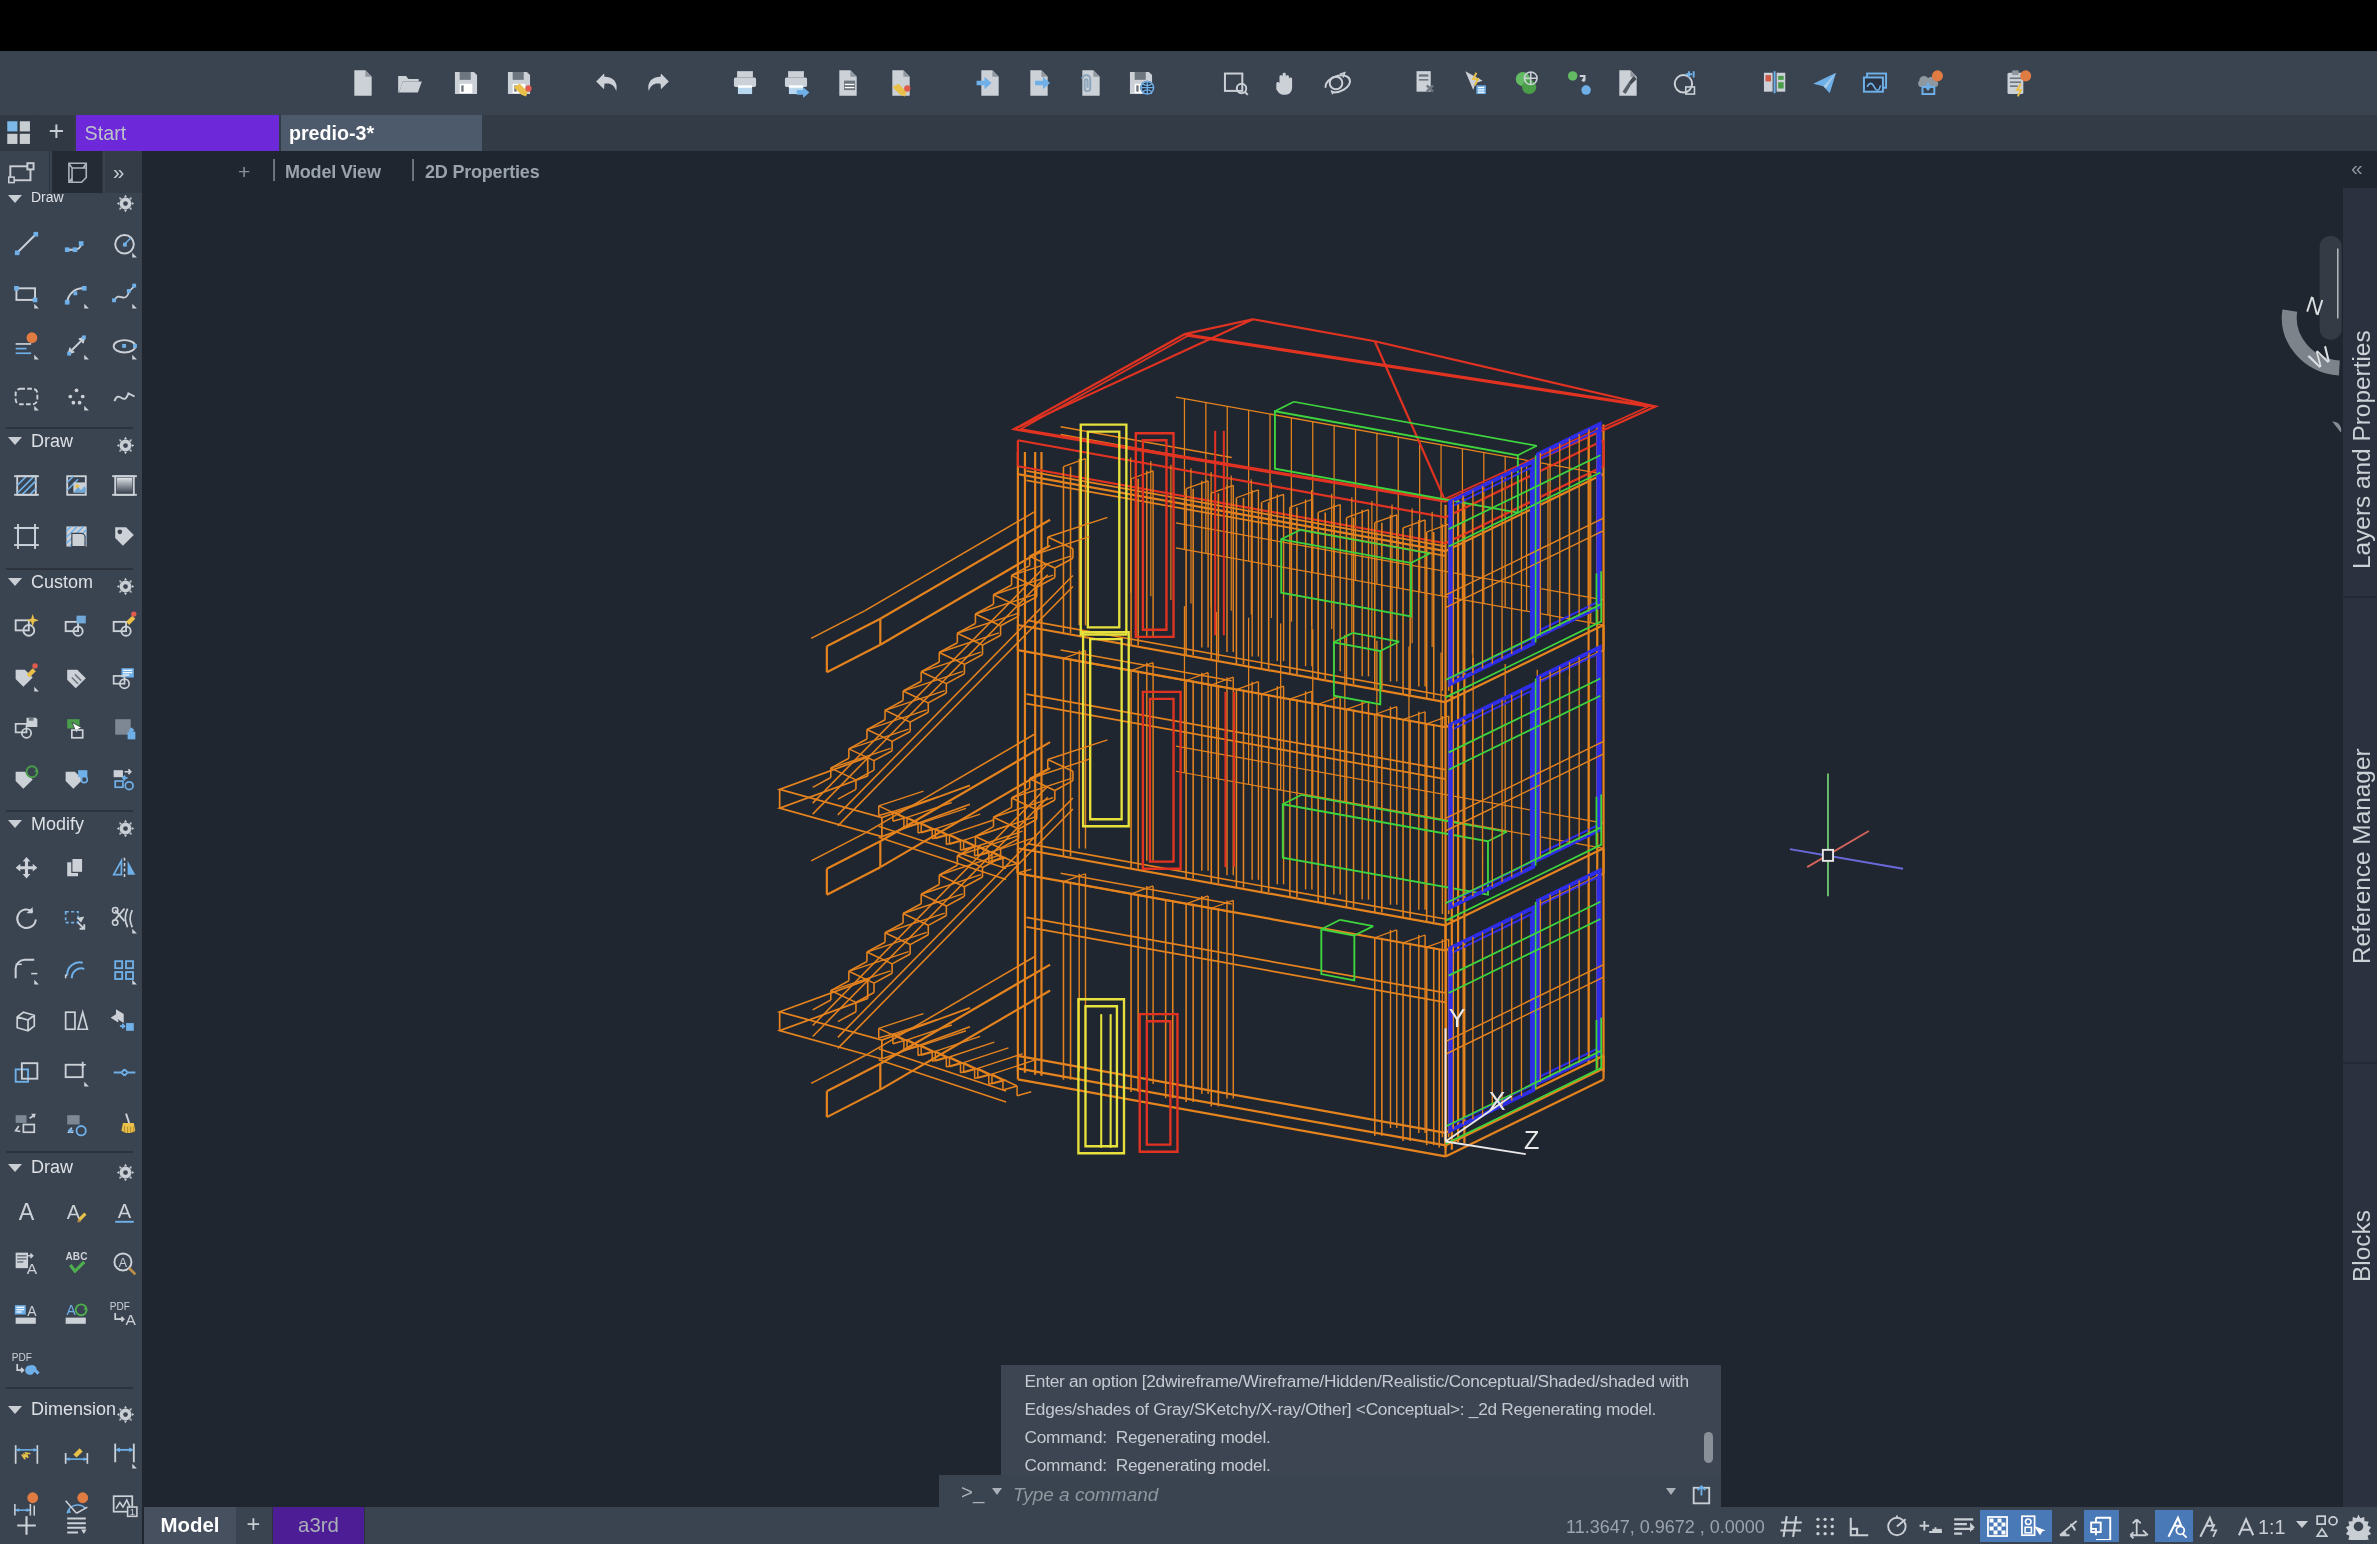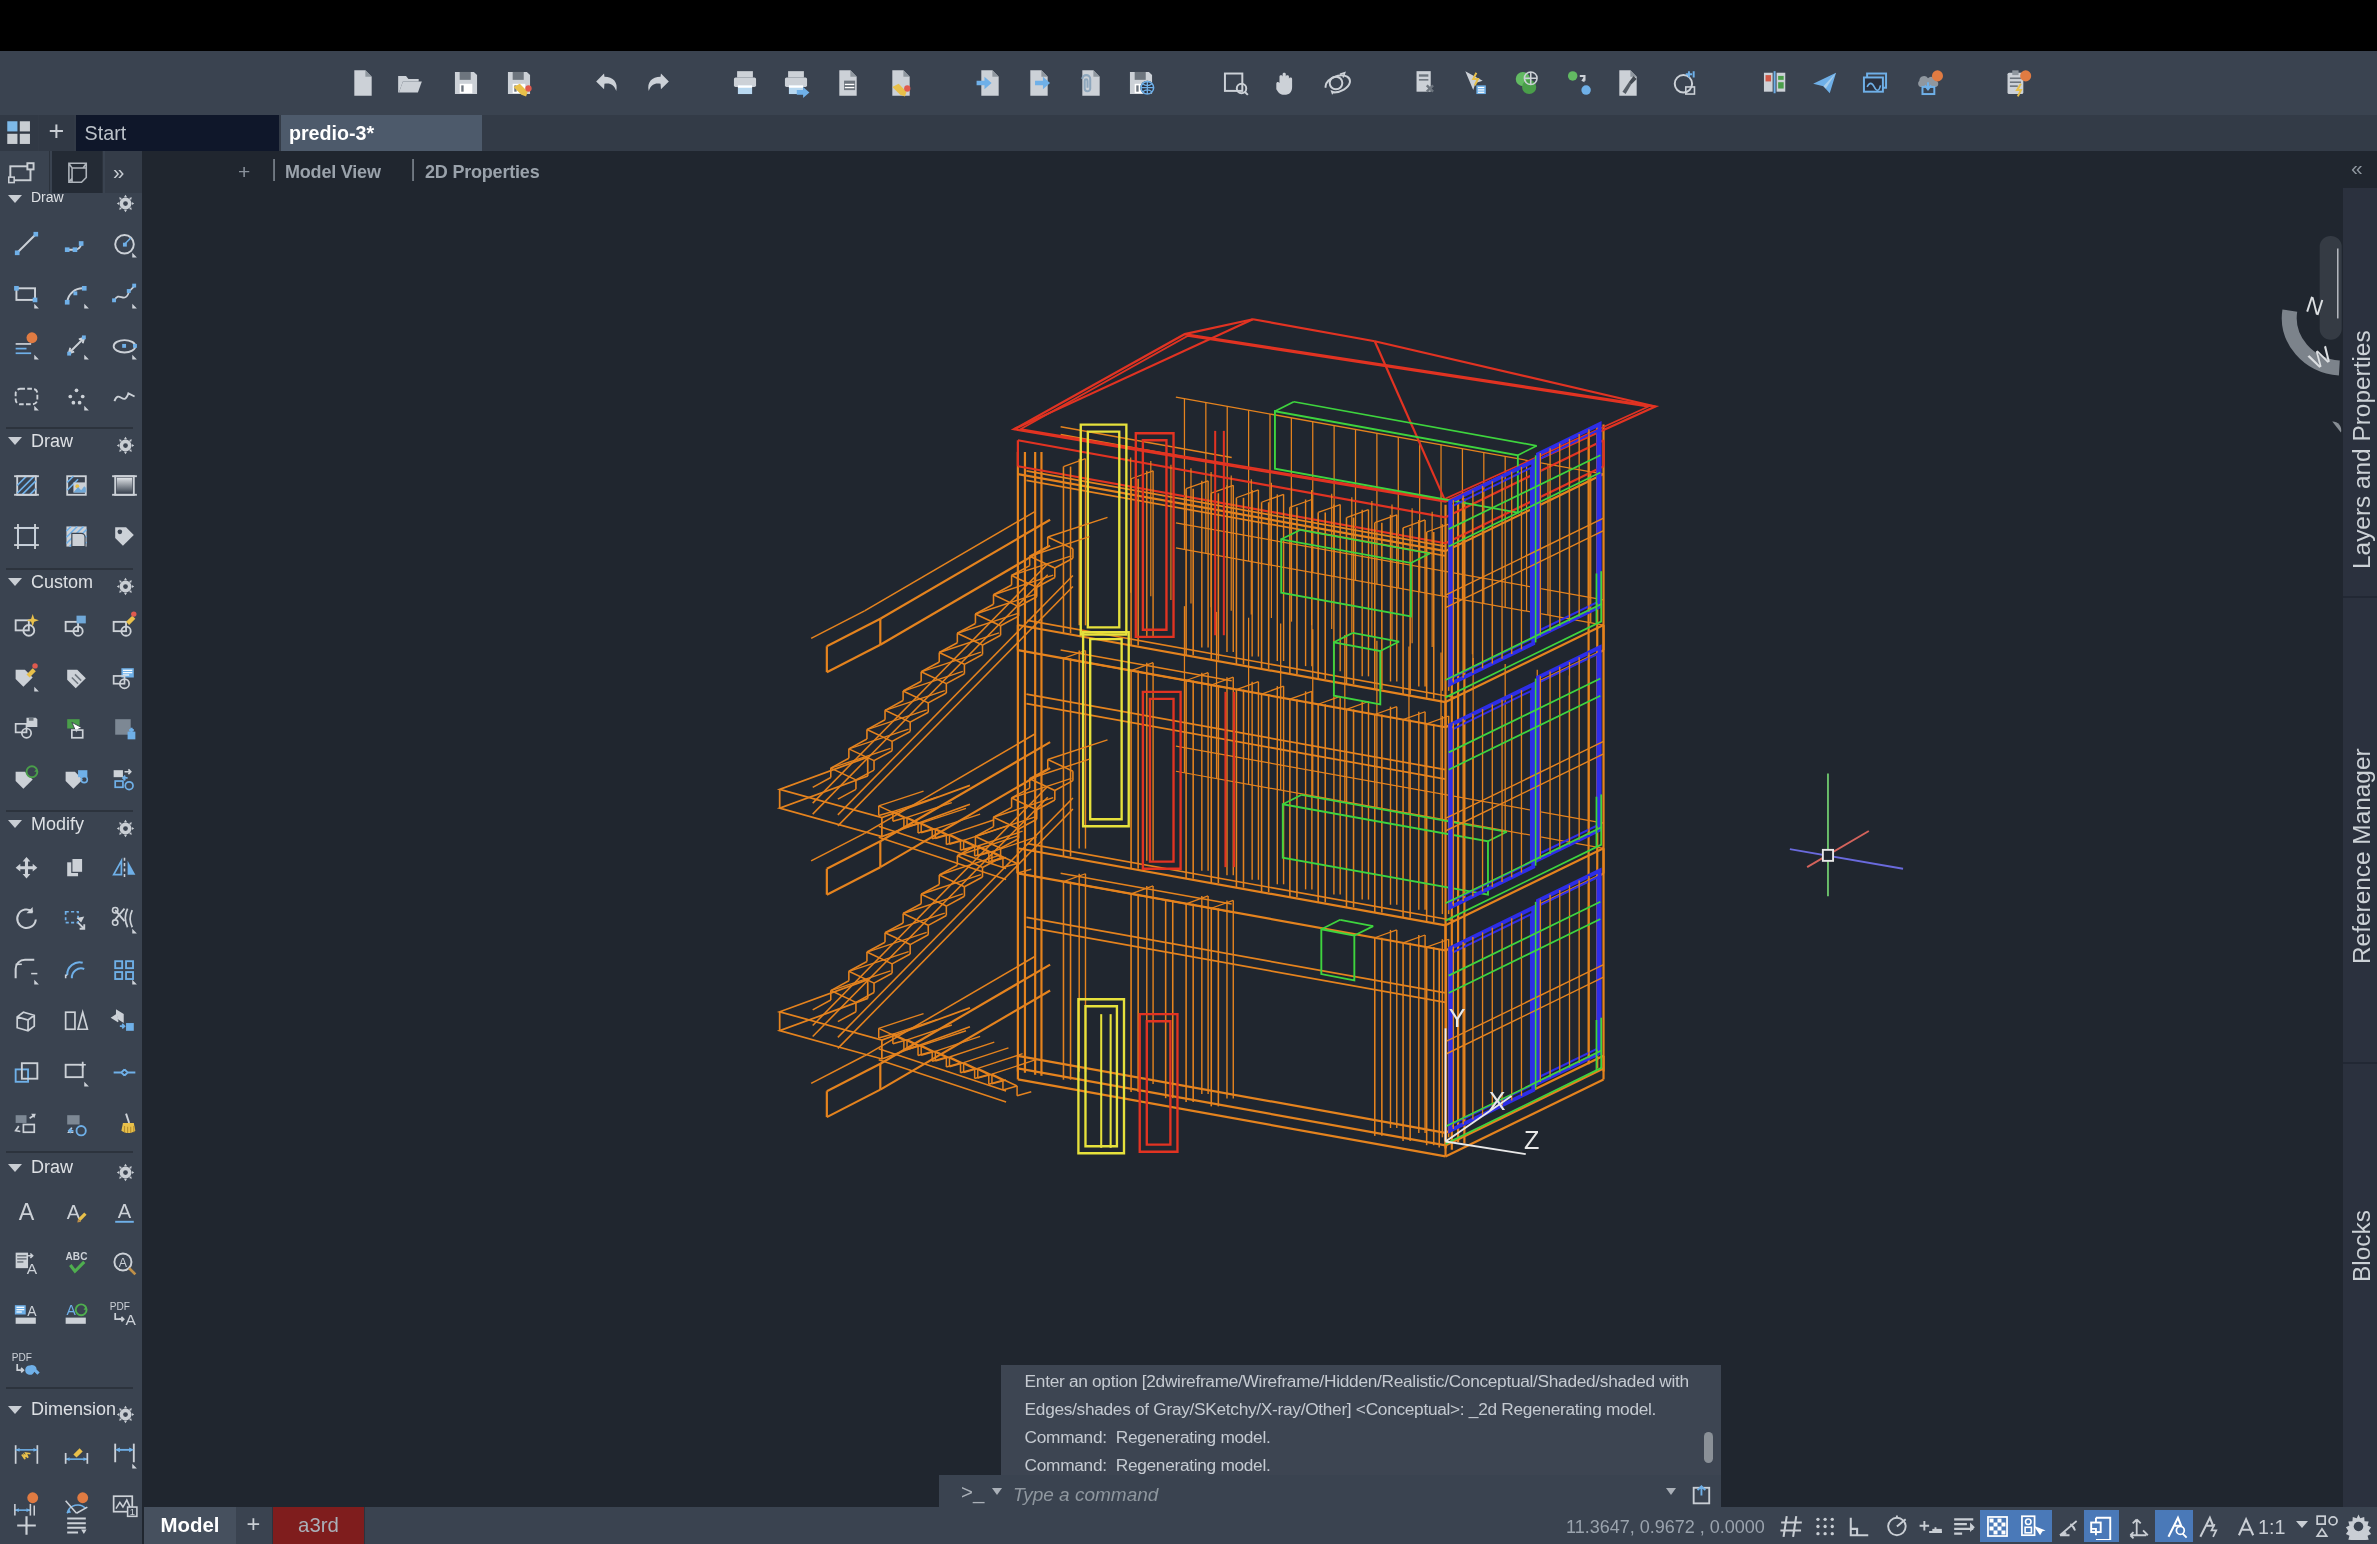--- a/index.html
+++ b/index.html
@@ -171,21 +171,21 @@
 <div class="abs" style="left:0;top:115px;width:2377px;height:36px;background:#333b47"></div>
 <div class="abs" style="left:0;top:115px;width:38px;height:36px;background:#313945">
   <svg width="38" height="36" viewBox="0 0 48 46">
       <rect x="9" y="8" width="13" height="13" fill="#7db9e8"></rect>
       <rect x="25" y="8" width="13" height="13" fill="#c8cdd2"></rect>
       <rect x="9" y="24" width="13" height="13" fill="#c8cdd2"></rect>
       <rect x="25" y="24" width="13" height="13" fill="#c8cdd2"></rect>
     </svg>
 </div>
 <div class="abs" style="left:39px;top:115px;width:35px;height:36px;background:#313945;color:#c9ced4;font-size:27px;text-align:center;line-height:33px;font-weight:300">+</div>
-<div class="abs" style="left:76px;top:115px;width:203px;height:36px;background:#0f172a;color:#bcc2c9;font-size:19.7px;line-height:36px;padding-left:8.6px">Start</div>
+<div class="abs" style="left:76px;top:115px;width:203px;height:36px;background:#6d28d9;color:#bcc2c9;font-size:19.7px;line-height:36px;padding-left:8.6px">Start</div>
 <div class="abs" style="left:281px;top:115px;width:201px;height:36px;background:#4d5a6b;color:#ffffff;font-size:19.7px;font-weight:bold;line-height:36px;padding-left:7.9px">predio-3*</div>
 
 <div class="abs" style="left:142px;top:151px;width:2236px;height:1393px;background:#20262f"></div>
 
 <div class="abs" style="left:0;top:151px;width:142px;height:1393px;background:#3a4350"></div>
 <div style="position:absolute;left:0;top:151px;width:50px;height:42px;background:#3a4350;border-right:1.6px solid #2c333d"></div>
 <div style="position:absolute;left:52px;top:151px;width:51px;height:42px;background:#242b35;border-right:1.6px solid #2c333d"></div>
 <div style="position:absolute;left:105px;top:151px;width:37px;height:42px;background:#343c48"></div>
 <div style="position:absolute;left:7.9px;top:160px"><svg width="31" height="25" viewBox="0 0 40 32">
       <rect x="3" y="8" width="26" height="18" fill="none" stroke="#c9ced4" stroke-width="2.5"></rect>
@@ -1365,21 +1365,21 @@
 <div class="abs" style="left:1013px;top:1484px;color:#8f979f;font-size:19px;font-style:italic">Type a command</div>
 <div class="abs" style="left:1666px;top:1488px;width:0;height:0;border-left:5.5px solid transparent;border-right:5.5px solid transparent;border-top:7px solid #aab0b8"></div>
 <div class="abs" style="left:1689px;top:1480px"><svg width="28" height="28" viewBox="0 0 36 36">
       <rect x="6" y="10" width="20" height="20" fill="none" stroke="#c9ced4" stroke-width="2.4"></rect>
       <path d="M16 20 v-12 m-5 5 l5 -5 l5 5" stroke="#6fb0e8" stroke-width="2.4" fill="none"></path>
     </svg></div>
 
 <div class="abs" style="left:144px;top:1507px;width:2234px;height:37px;background:#3a4350"></div>
 <div class="abs" style="left:144px;top:1507px;width:92px;height:37px;background:#46505e;color:#fff;font-size:20.4px;font-weight:bold;text-align:center;line-height:37px">Model</div>
 <div class="abs" style="left:237px;top:1507px;width:33px;height:37px;color:#c9ced4;font-size:23.6px;text-align:center;line-height:35px;font-weight:300">+</div>
-<div class="abs" style="left:272px;top:1507px;width:93px;height:37px;background:#7f1d1d;color:#aab0b8;font-size:20.4px;text-align:center;line-height:37px;border-left:1.6px solid #2c333d;border-right:1.6px solid #2c333d">a3rd</div>
+<div class="abs" style="left:272px;top:1507px;width:93px;height:37px;background:#4c1d95;color:#aab0b8;font-size:20.4px;text-align:center;line-height:37px;border-left:1.6px solid #2c333d;border-right:1.6px solid #2c333d">a3rd</div>
 <div class="abs" style="left:1566px;top:1517px;color:#9aa3ad;font-size:18px">11.3647, 0.9672 , 0.0000</div>
 <div style="position:absolute;left:1778px;top:1513px;width:27px;height:27px"><svg width="27" height="27" viewBox="0 0 34 34">
       <path d="M11 4 l-4 26 M23 4 l-4 26 M4 12 h26 M3 22 h26" stroke="#c9ced4" stroke-width="2.6"></path>
     </svg></div>
 <div style="position:absolute;left:1814px;top:1513px;width:27px;height:27px"><svg width="27" height="27" viewBox="0 0 34 34">
       <circle cx="5" cy="8" r="2.1" fill="#c9ced4"></circle>
       <circle cx="5" cy="17" r="2.1" fill="#c9ced4"></circle>
       <circle cx="5" cy="26" r="2.1" fill="#c9ced4"></circle>
       <circle cx="14" cy="8" r="2.1" fill="#c9ced4"></circle>
       <circle cx="14" cy="17" r="2.1" fill="#c9ced4"></circle>

